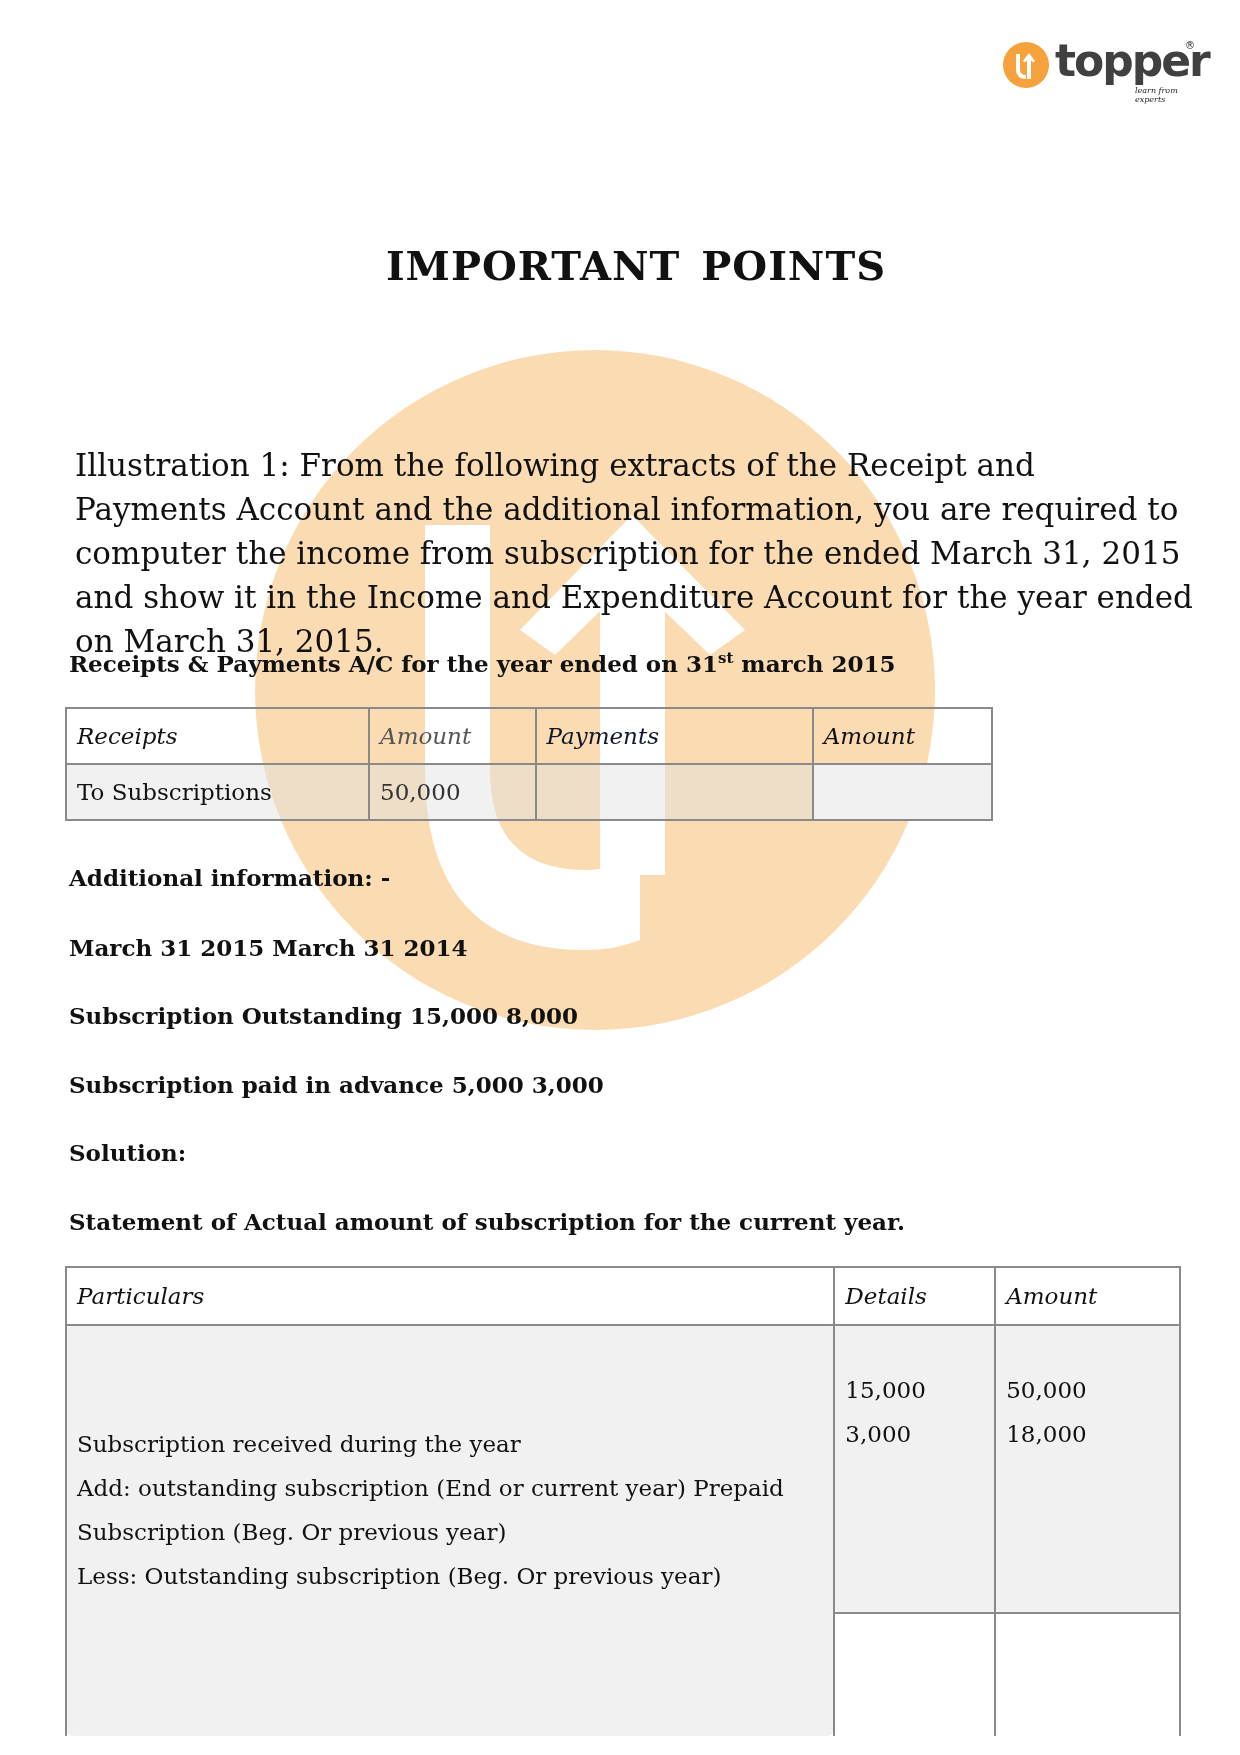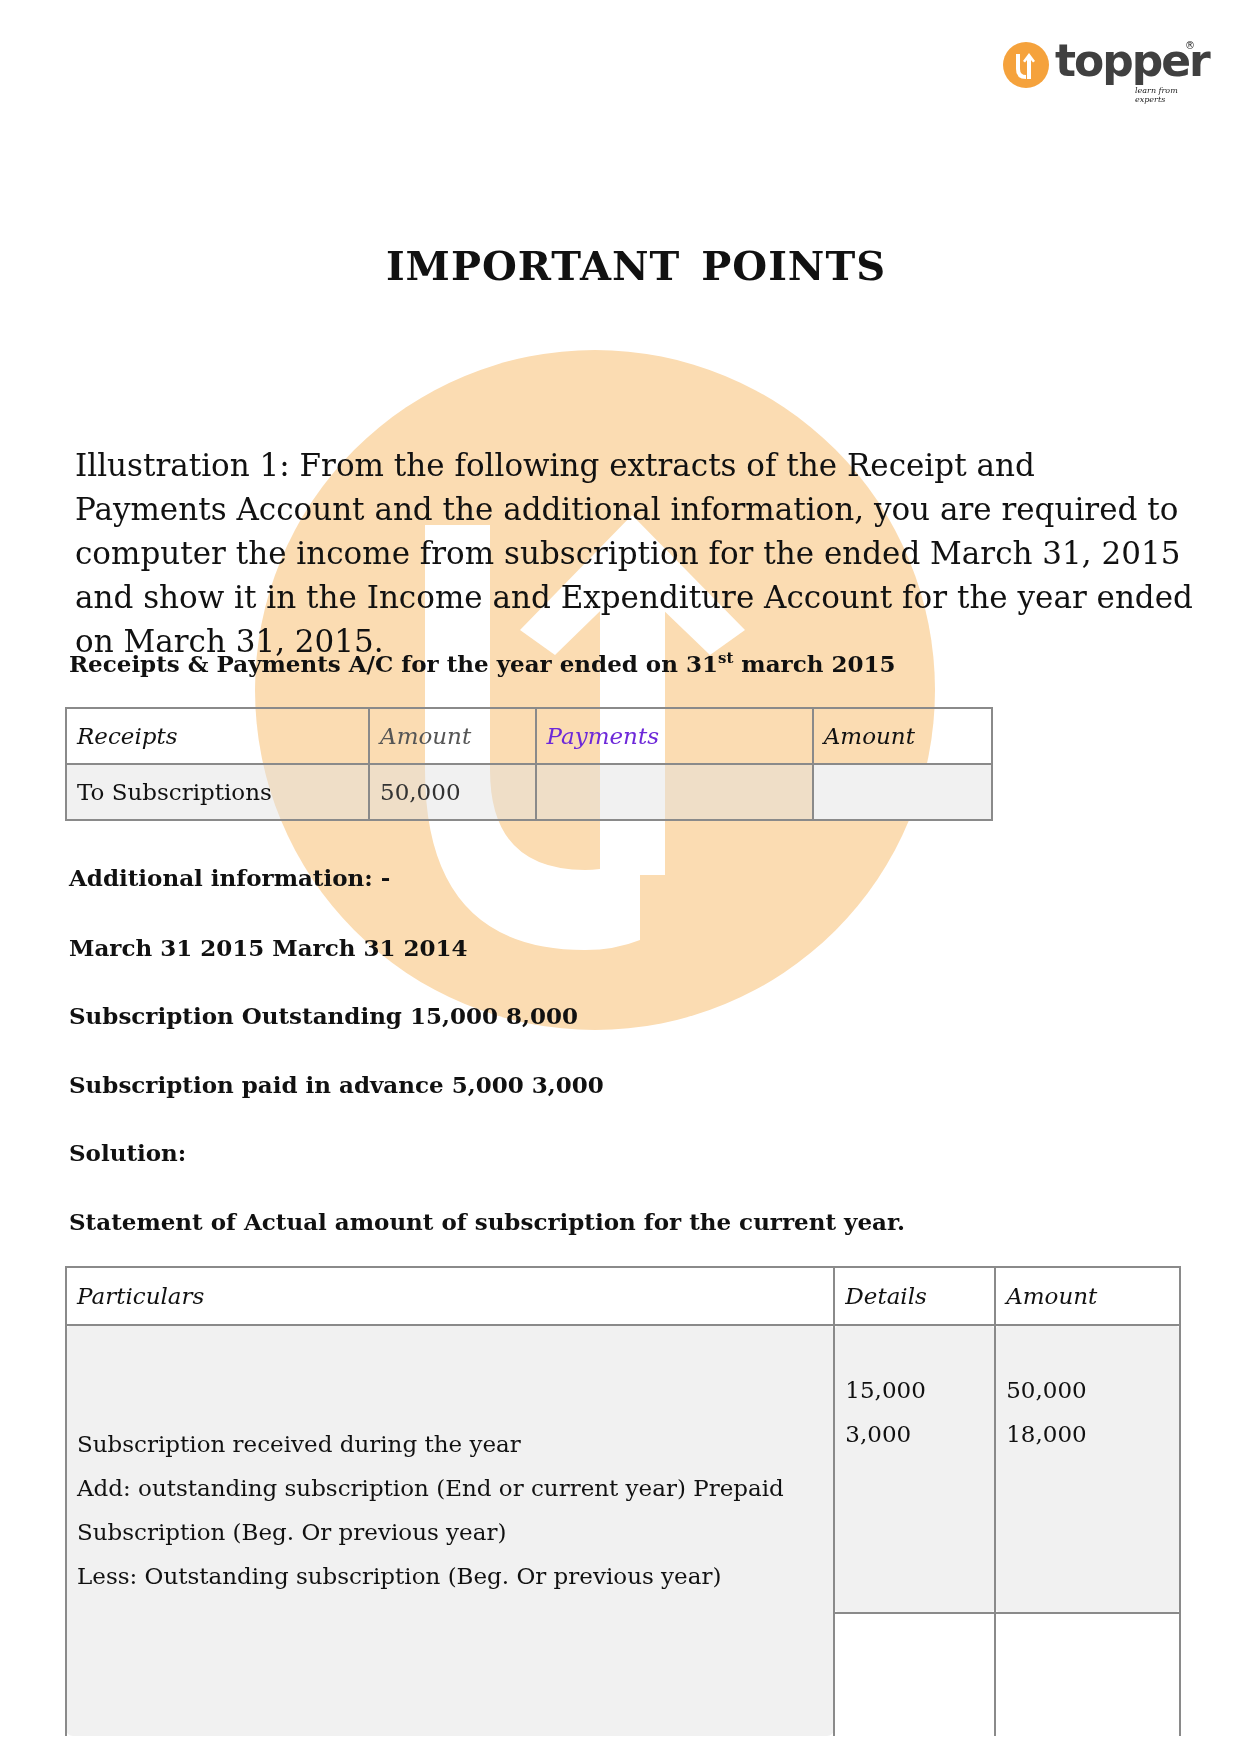--- a/index.html
+++ b/index.html
@@ -74,21 +74,21 @@
     <colgroup>
         <col style="width:363px">
         <col style="width:193px">
         <col style="width:348px">
         <col style="width:212px">
       </colgroup>
     <tbody>
         <tr>
       <th>Receipts</th>
       <th style="color:#555;">Amount</th>
-      <th style="color:#6d28d9;">Payments</th>
+      <th style="color:#0f172a;">Payments</th>
       <th>Amount</th>
     </tr>
     <tr class="body">
       <td style="color:#111;">To Subscriptions</td>
       <td>50,000</td>
       <td></td>
       <td style="background:#f1f1f1;"></td>
     </tr>
   </tbody>
     </table>

